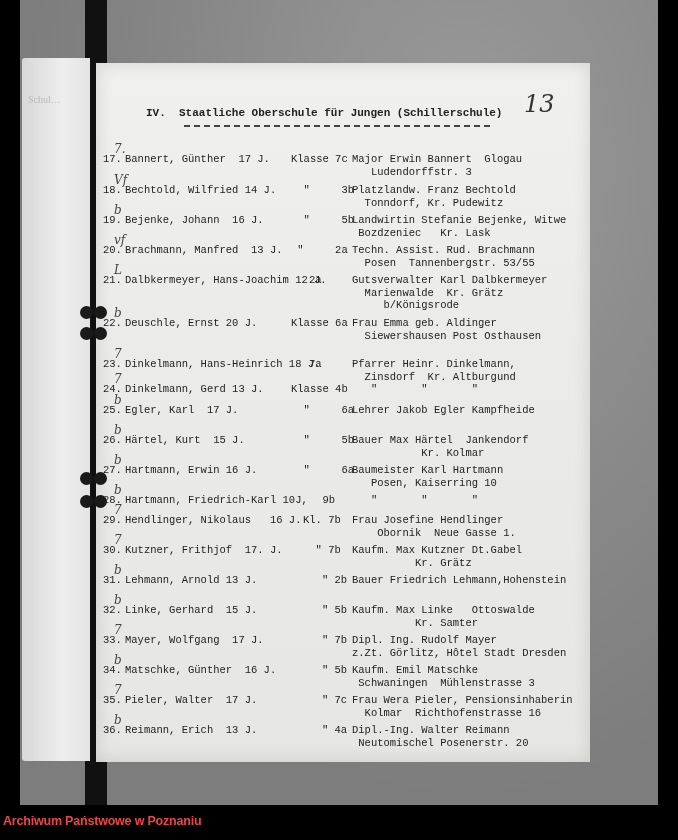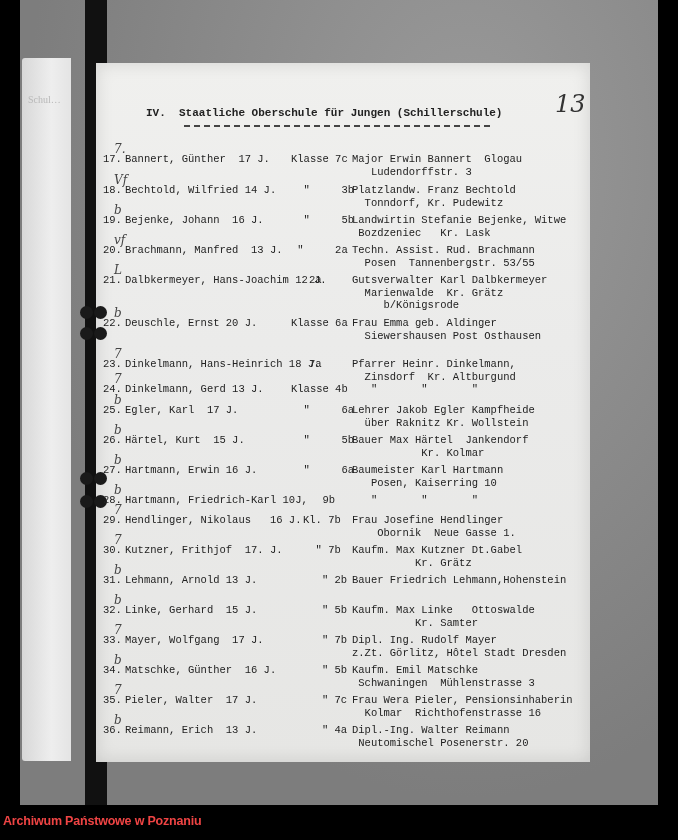--- a/index.html
+++ b/index.html
@@ -9,42 +9,42 @@
     }
     .scan {
       position: absolute; left: 20px; top: 0; width: 638px; height: 805px;
       background: #8a8a8a;
       background-image: radial-gradient(ellipse at 70% 20%, #9a9a9a 0%, #7d7d7d 70%);
     }
     .binding-strip {
       position: absolute; left: 85px; top: 0; width: 22px; height: 805px; background: #111;
     }
     .left-page {
-      position: absolute; left: 22px; top: 58px; width: 49px; height: 703px;
+      position: absolute; left: 22px; top: 58px; width: 68px; height: 703px;
       background: linear-gradient(90deg, #d8d8d8, #eeeeee 60%, #e4e4e4);
       border-radius: 3px 0 0 3px;
     }
     .left-page-faint {
       position: absolute; left: 6px; top: 36px; font-size: 10px; color: #b8b8b8;
       font-family: "Liberation Serif", serif;
     }
     .left-handwriting {
       position: absolute; left: 0; top: 362px; width: 66px; color: #333;
       font-family: "DejaVu Serif", serif; font-style: italic; font-size: 12px; line-height: 24px;
     }
     .page {
       position: absolute; left: 96px; top: 63px; width: 494px; height: 699px;
       background: linear-gradient(180deg, #f0f0ee 0%, #ebebea 40%, #e6e6e4 100%);
       box-shadow: inset 0 0 18px rgba(0,0,0,0.12);
     }
     .hole {
       position: absolute; width: 13px; height: 13px; border-radius: 50%; background: #1a1a1a;
     }
     .page-number {
-      position: absolute; left: 459px; top: 27px; font-family: "DejaVu Serif", serif;
+      position: absolute; left: 428px; top: 27px; font-family: "DejaVu Serif", serif;
       font-style: italic; font-size: 24px; color: #333;
     }
     .heading {
       position: absolute; left: 50px; top: 44px; font-size: 11px; color: #222; white-space: pre;
       font-weight: bold;
     }
     .heading-rule {
       position: absolute; left: 88px; top: 62px; width: 306px; height: 3px;
       border-top: 2px dashed #444;
     }
@@ -149,21 +149,21 @@
     <span class="name">Dinkelmann, Gerd 13 J.</span>
     <span class="klasse">Klasse 4b</span>
     <div class="addr"><div>   "       "       "</div></div>
   </div>
 
   <div class="entry" style="top:341px;">
     <span class="mark">b</span>
     <span class="num">25.</span>
     <span class="name">Egler, Karl  17 J.</span>
     <span class="klasse">  "     6a</span>
-    <div class="addr"><div>Lehrer Jakob Egler Kampfheide</div><div>  über Raknitz Kr. Wollstein</div></div>
+    <div class="addr"><div>Lehrer Jakob Egler Kampfheide</div></div>
   </div>
 
   <div class="entry" style="top:371px;">
     <span class="mark">b</span>
     <span class="num">26.</span>
     <span class="name">Härtel, Kurt  15 J.</span>
     <span class="klasse">  "     5b</span>
     <div class="addr"><div>Bauer Max Härtel  Jankendorf</div><div>           Kr. Kolmar</div></div>
   </div>
 

